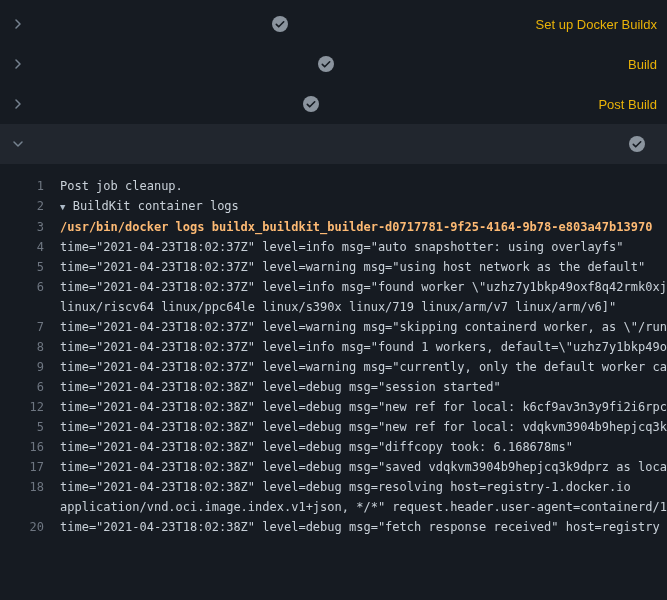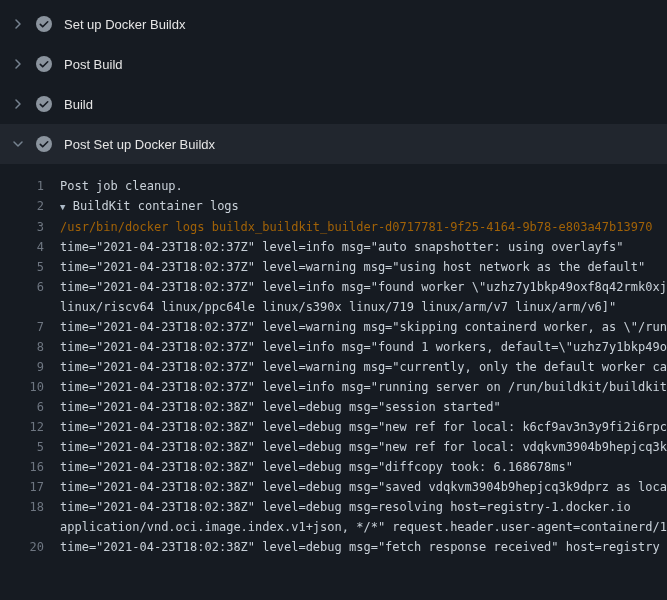--- a/index.html
+++ b/index.html
@@ -5,40 +5,40 @@
   html,body{margin:0;padding:0}
   body{
     width:667px;height:600px;overflow:hidden;
     background:#161b22;
     font-family:"Liberation Sans",sans-serif;
   }
   
   .steps{padding-top:4px}
   .step{
     display:flex;align-items:center;height:40px;
-    padding:0 10px;color:#e5e5e5;font-size:13px;
-    cursor:pointer;user-select:none;
+    padding:0 10px;color:#eab308;font-size:13px;
+    cursor:pointer;user-select:none;justify-content:space-between;
   }
   .step.expanded{background:#21262e}
   .chev{width:16px;height:16px;display:flex;align-items:center;justify-content:center;color:#768390;margin-right:10px;flex:0 0 16px}
   .check{width:16px;height:16px;display:flex;align-items:center;justify-content:center;color:#8b949e;margin-right:12px;flex:0 0 16px}
   .label{white-space:nowrap}
   
   .log{
     padding-top:12px;
     font-family:"DejaVu Sans Mono",monospace;
     font-size:12px;line-height:20px;color:#c9d1d9;
   }
   .lrow{display:flex;white-space:pre}
   .num{
     flex:0 0 60px;box-sizing:border-box;text-align:right;
     padding-right:16px;color:#6e7681;cursor:pointer;
   }
   .txt{flex:1 1 auto;overflow:hidden}
-  .command .txt{color:#a16207;font-weight:400}
+  .command .txt{color:#fdba74;font-weight:700}
   .gmark{font-size:9px;color:#adbac7;cursor:pointer}
 </style>
 </head>
 <body>
 
 <div class="steps">
     <div class="step">
       <span class="chev">
         <svg width="16" height="16" viewBox="0 0 16 16" fill="none">
           <path d="M6 4l4 4-4 4" stroke="currentColor" stroke-width="1.5" stroke-linecap="round" stroke-linejoin="round"></path>
@@ -57,63 +57,61 @@
         <svg width="16" height="16" viewBox="0 0 16 16" fill="none">
           <path d="M6 4l4 4-4 4" stroke="currentColor" stroke-width="1.5" stroke-linecap="round" stroke-linejoin="round"></path>
         </svg>
       </span>
       <span class="check">
         <svg width="16" height="16" viewBox="0 0 16 16">
           <circle cx="8" cy="8" r="8" fill="currentColor"></circle>
           <path d="M4.3 8.4l2.4 2.4 5-5" stroke="#161b22" stroke-width="1.6" fill="none" stroke-linecap="round" stroke-linejoin="round"></path>
         </svg>
       </span>
-      <span class="label">Post Build</span>
+      <span class="label">Build</span>
     </div>
     <div class="step">
       <span class="chev">
         <svg width="16" height="16" viewBox="0 0 16 16" fill="none">
           <path d="M6 4l4 4-4 4" stroke="currentColor" stroke-width="1.5" stroke-linecap="round" stroke-linejoin="round"></path>
         </svg>
       </span>
       <span class="check">
         <svg width="16" height="16" viewBox="0 0 16 16">
           <circle cx="8" cy="8" r="8" fill="currentColor"></circle>
           <path d="M4.3 8.4l2.4 2.4 5-5" stroke="#161b22" stroke-width="1.6" fill="none" stroke-linecap="round" stroke-linejoin="round"></path>
         </svg>
       </span>
-      <span class="label">Build</span>
+      <span class="label">Post Build</span>
     </div>
     <div class="step expanded">
       <span class="chev">
         <svg width="16" height="16" viewBox="0 0 16 16" fill="none">
           <path d="M4 6l4 4 4-4" stroke="currentColor" stroke-width="1.5" stroke-linecap="round" stroke-linejoin="round"></path>
         </svg>
       </span>
       <span class="check">
         <svg width="16" height="16" viewBox="0 0 16 16">
           <circle cx="8" cy="8" r="8" fill="currentColor"></circle>
           <path d="M4.3 8.4l2.4 2.4 5-5" stroke="#161b22" stroke-width="1.6" fill="none" stroke-linecap="round" stroke-linejoin="round"></path>
         </svg>
       </span>
-      <span class="label">Post Set up Docker Buildx</span>
     </div>
   </div>
 <div class="log">
     <div class="lrow plain"><span class="num">1</span><span class="txt">Post job cleanup.</span></div>
     <div class="lrow group"><span class="num">2</span><span class="txt"><span class="gmark">▼</span> <span>BuildKit container logs</span></span></div>
     <div class="lrow command"><span class="num">3</span><span class="txt">/usr/bin/docker logs buildx_buildkit_builder-d0717781-9f25-4164-9b78-e803a47b13970</span></div>
     <div class="lrow plain"><span class="num">4</span><span class="txt">time="2021-04-23T18:02:37Z" level=info msg="auto snapshotter: using overlayfs"</span></div>
     <div class="lrow plain"><span class="num">5</span><span class="txt">time="2021-04-23T18:02:37Z" level=warning msg="using host network as the default"</span></div>
     <div class="lrow plain"><span class="num">6</span><span class="txt">time="2021-04-23T18:02:37Z" level=info msg="found worker \"uzhz7y1bkp49oxf8q42rmk0xj</span></div>
     <div class="lrow plain"><span class="num"></span><span class="txt">linux/riscv64 linux/ppc64le linux/s390x linux/719 linux/arm/v7 linux/arm/v6]"</span></div>
     <div class="lrow plain"><span class="num">7</span><span class="txt">time="2021-04-23T18:02:37Z" level=warning msg="skipping containerd worker, as \"/run</span></div>
     <div class="lrow plain"><span class="num">8</span><span class="txt">time="2021-04-23T18:02:37Z" level=info msg="found 1 workers, default=\"uzhz7y1bkp49o</span></div>
     <div class="lrow plain"><span class="num">9</span><span class="txt">time="2021-04-23T18:02:37Z" level=warning msg="currently, only the default worker ca</span></div>
-    <div class="lrow plain"><span class="num">10</span><span class="txt">time="2021-04-23T18:02:37Z" level=info msg="running server on /run/buildkit/buildkit</span></div>
     <div class="lrow plain"><span class="num">6</span><span class="txt">time="2021-04-23T18:02:38Z" level=debug msg="session started"</span></div>
     <div class="lrow plain"><span class="num">12</span><span class="txt">time="2021-04-23T18:02:38Z" level=debug msg="new ref for local: k6cf9av3n3y9fi2i6rpc</span></div>
     <div class="lrow plain"><span class="num">5</span><span class="txt">time="2021-04-23T18:02:38Z" level=debug msg="new ref for local: vdqkvm3904b9hepjcq3k</span></div>
     <div class="lrow plain"><span class="num">16</span><span class="txt">time="2021-04-23T18:02:38Z" level=debug msg="diffcopy took: 6.168678ms"</span></div>
     <div class="lrow plain"><span class="num">17</span><span class="txt">time="2021-04-23T18:02:38Z" level=debug msg="saved vdqkvm3904b9hepjcq3k9dprz as loca</span></div>
     <div class="lrow plain"><span class="num">18</span><span class="txt">time="2021-04-23T18:02:38Z" level=debug msg=resolving host=registry-1.docker.io</span></div>
     <div class="lrow plain"><span class="num"></span><span class="txt">application/vnd.oci.image.index.v1+json, */*" request.header.user-agent=containerd/1.4</span></div>
     <div class="lrow plain"><span class="num">20</span><span class="txt">time="2021-04-23T18:02:38Z" level=debug msg="fetch response received" host=registry</span></div>
   </div>
 

